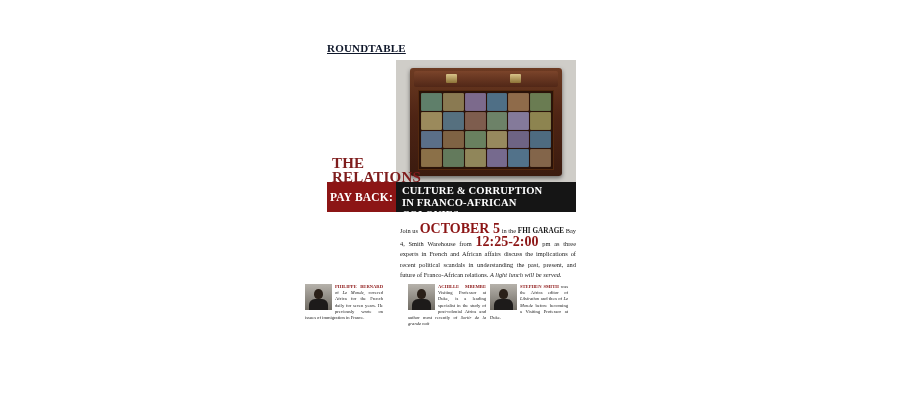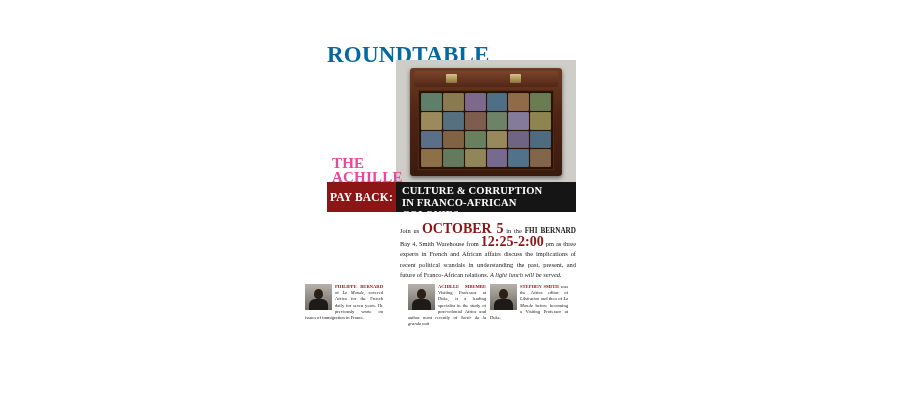--- a/index.html
+++ b/index.html
@@ -36,24 +36,25 @@
     letter-spacing: 0.25px;
     color: #8c1515;
     font-weight: bold;
     text-transform: uppercase;
     margin-right: 4px;
     position: relative;
     top: -1px;
   }
   .roundtable {
     font-family: "Liberation Serif", serif;
-    font-size: 23px;
-    font-weight: bold;
-    color: #0369a1;
+    font-size: 11px;
+    font-weight: bold;
+    color: #0f172a;
     letter-spacing: 0.2px;
+    text-decoration: underline;
   }
 
   
   .photo-frame {
     position: absolute;
     left: 396px;
     top: 60px;
     width: 180px;
     height: 122px;
     background: #cfcdc8;
@@ -109,21 +110,21 @@
   }
 
   
   .the-colonies {
     position: absolute;
     left: 332px;
     top: 156px;
     font-family: "Liberation Serif", serif;
     font-size: 15px;
     font-weight: bold;
-    color: #ec4899;
+    color: #7f1d1d;
     line-height: 14px;
     letter-spacing: 0.2px;
   }
   .title-bar {
     position: absolute;
     left: 327px;
     top: 182px;
     width: 249px;
     height: 30px;
     background: #151515;
@@ -274,36 +275,36 @@
         <div class="bill" style="background:#90865a"></div>
         <div class="bill" style="background:#766a8e"></div>
         <div class="bill" style="background:#52728a"></div>
         <div class="bill" style="background:#83654a"></div>
       </div>
     </div>
   </div>
 
   <div class="the-colonies">
     <div>THE</div>
-    <div>ACHILLE</div>
+    <div>RELATIONS</div>
   </div>
 
   <div class="title-bar">
     <div class="payback">PAY BACK:</div>
     <div class="title-text">
       <div>CULTURE &amp; CORRUPTION</div>
       <div>IN FRANCO-AFRICAN COLONIES</div>
     </div>
   </div>
 
   <div class="blurb">
     <span>Join us</span>
     <span class="hl">OCTOBER  5</span>
     <span>in the</span>
-    <span class="bold">FHI BERNARD</span>
+    <span class="bold">FHI GARAGE</span>
     <span>Bay 4, Smith Warehouse from</span>
     <span class="hl">12:25-2:00</span>
     <span>pm as three experts in French and African affairs discuss the implications of recent political scandals in understanding the past, present, and future of Franco-African relations.</span>
     <span class="ital">A light lunch will be served.</span>
   </div>
 
   <div class="bios">
 
     <div class="bio bio-1">
       <div class="bio-photo">

